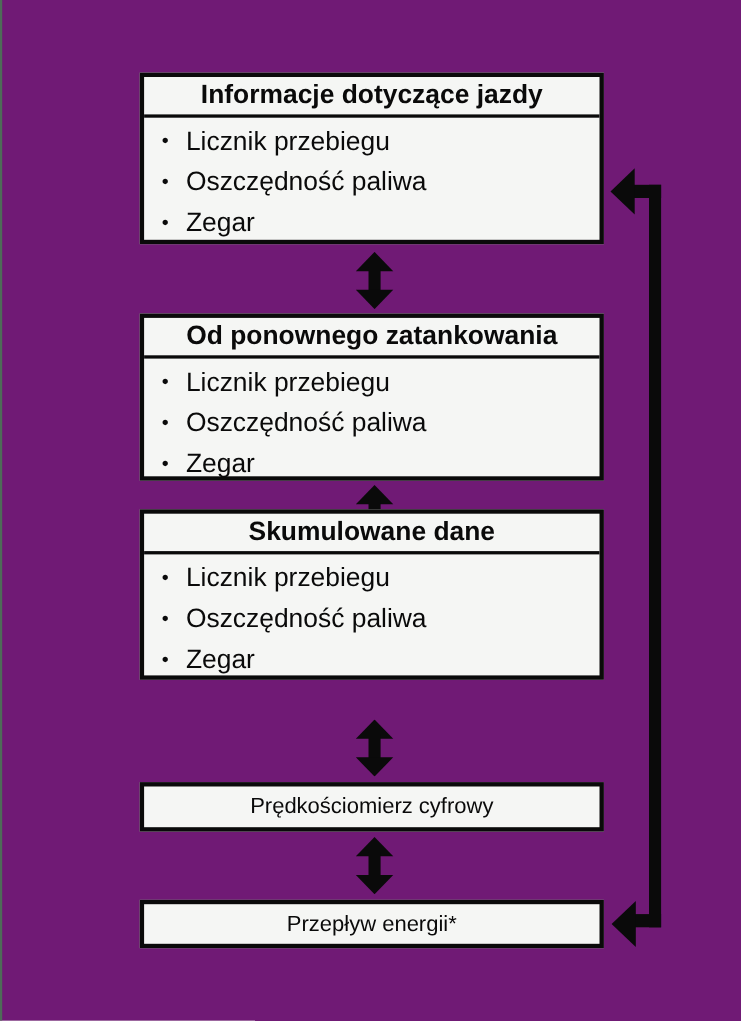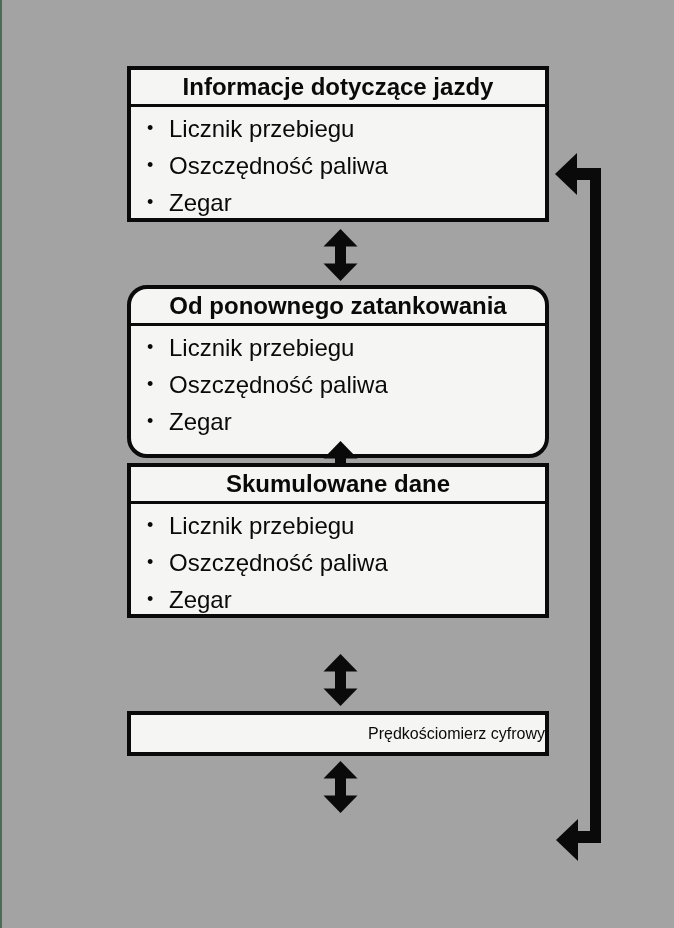--- a/index.html
+++ b/index.html
@@ -4,21 +4,21 @@
 <style>
   html, body {
     margin: 0;
     padding: 0;
     background: #e8e9e7;
   }
   .canvas {
     position: relative;
     width: 674px;
     height: 928px;
-    background: #a3a3a3;
+    background: #701a75;
     overflow: hidden;
     font-family: "Liberation Sans", sans-serif;
     color: #0a0a0a;
   }
   .edge-left {
     position: absolute;
     left: 0; top: 0;
     width: 2px; height: 100%;
     background: #4e6b58;
   }
@@ -56,26 +56,26 @@
   .bullet {
     display: inline-block;
     width: 22px;
     font-size: 18px;
     text-align: left;
     padding-left: 4px;
   }
   .fbox.single {
     display: flex;
     align-items: center;
-    justify-content: flex-end;
-    font-size: 16px;
+    justify-content: center;
+    font-size: 20px;
     white-space: nowrap;
   }
   .box1 { top: 66px;  height: 156px; }
-  .box2 { top: 285px; height: 173px; border-radius: 20px; }
+  .box2 { top: 285px; height: 152px; }
   .box3 { top: 463px; height: 155px; }
   .box4 { top: 711px; height: 45px;  }
   .box5 { top: 818px; height: 44px;  }
   
   .darrow {
     position: absolute;
     left: 322px;
     width: 37px;
     height: 52px;
   }
@@ -181,20 +181,23 @@
   </div>
 
   <div class="darrow da4">
     <svg viewBox="0 0 37 52" xmlns="http://www.w3.org/2000/svg">
       <polygon points="18.5,0 35.5,17.5 1.5,17.5" fill="#0a0a0a"></polygon>
       <rect x="13" y="14" width="11" height="24" fill="#0a0a0a"></rect>
       <polygon points="18.5,52 35.5,34.5 1.5,34.5" fill="#0a0a0a"></polygon>
     </svg>
   </div>
 
+  <div class="fbox single box5">
+    <span>Przepływ energii*</span>
+  </div>
 
   <svg class="loop-overlay" width="674" height="928" viewBox="0 0 674 928" xmlns="http://www.w3.org/2000/svg">
     <rect x="590" y="168" width="11" height="675" fill="#0a0a0a"></rect>
     <rect x="576" y="168" width="25" height="12" fill="#0a0a0a"></rect>
     <polygon points="555,174 577,153 577,195" fill="#0a0a0a"></polygon>
     <rect x="576" y="831" width="25" height="12" fill="#0a0a0a"></rect>
     <polygon points="556,840 578,819 578,861" fill="#0a0a0a"></polygon>
   </svg>
 </div>
 

